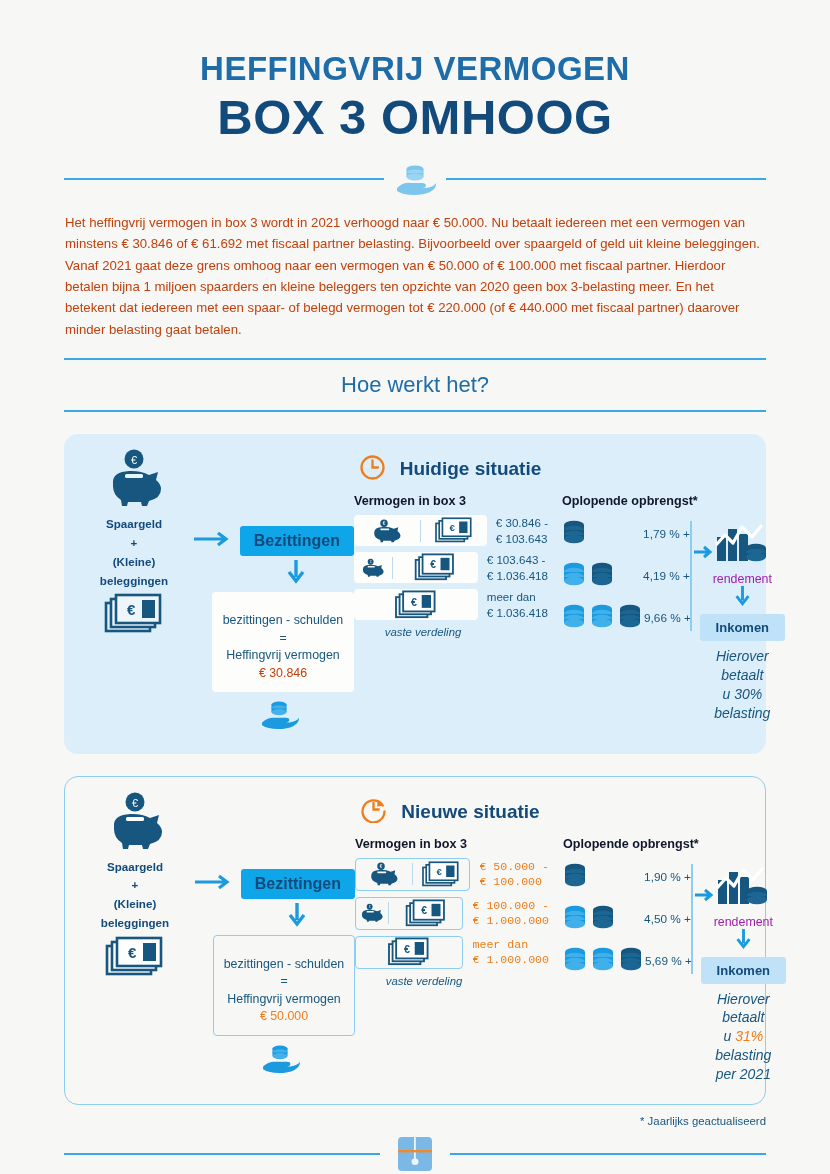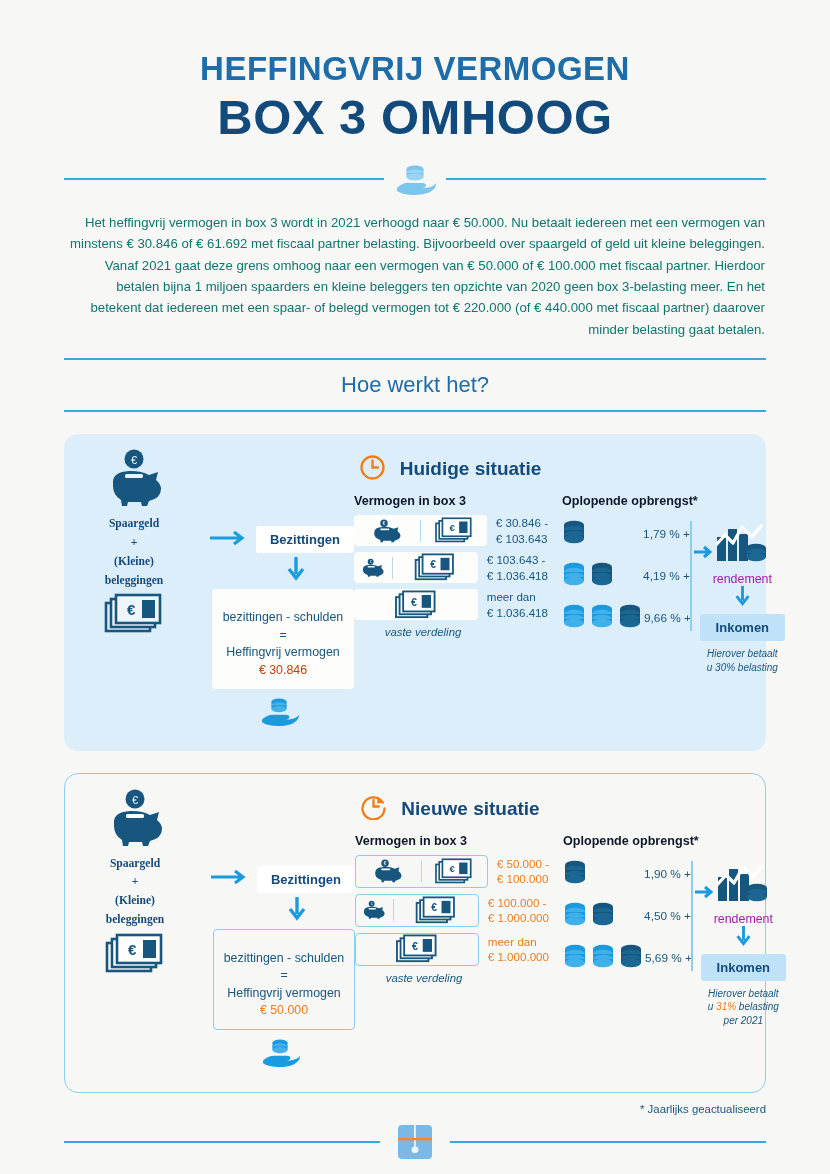--- a/index.html
+++ b/index.html
@@ -25,22 +25,22 @@
 
   .divider-wrap{
     display:flex;align-items:center;justify-content:center;
     margin-top:18px;padding:0 64px;
   }
   .divider-line{flex:1;height:2px;background:#3aa7e6;}
   .divider-icon{width:62px;display:flex;justify-content:center;align-items:center;}
 
   
   .intro{
-    margin:16px auto 0;width:700px;text-align:right;
-    font-size:13.2px;line-height:1.62;color:#0f766e;
+    margin:16px auto 0;width:700px;text-align:left;
+    font-size:13.2px;line-height:1.62;color:#c2410c;
   }
 
   .rule{height:2px;background:#3aa7e6;margin:18px 64px 0;}
   .section-title{
     text-align:center;font-size:22px;color:#1e6ca8;
     padding:12px 0 12px;
   }
   .rule2{height:2px;background:#3aa7e6;margin:0 64px 0;}
 
   
@@ -58,30 +58,30 @@
   }
   .panel-head .ph-text{
     font-size:19px;font-weight:bold;color:#134a7c;
   }
 
   .panel-body{display:flex;align-items:flex-start;}
 
   
   .col-assets{width:104px;flex:none;text-align:center;padding-top:0;margin-top:-40px;}
   .col-assets .lbl{
-    font-size:11.6px;font-weight:bold;color:#134a7c;line-height:1.45;margin-top:2px;font-family:Liberation Serif, serif;
+    font-size:11.6px;font-weight:bold;color:#134a7c;line-height:1.45;margin-top:2px;
   }
   .col-assets .notes{margin-top:4px;display:flex;justify-content:center;}
 
   
   .col-flow{width:168px;flex:none;text-align:center;padding-top:38px;position:relative;}
   .flow-row{display:flex;align-items:center;justify-content:flex-end;gap:6px;}
   .arrow-right{flex:none;}
   .chip{
-    background:#ffffff;color:#134a7c;font-weight:bold;font-size:13px;
+    background:#0ea5e9;color:#134a7c;font-weight:bold;font-size:16px;
     padding:6px 14px;border-radius:3px;display:inline-block;
   }
   .arrow-down{margin:4px 0 2px 52px;}
   .calcbox{
     background:#fdfdfb;border-radius:4px;padding:20px 8px 9px;
     font-size:12.4px;line-height:1.42;color:#17567f;margin-left:26px;
   }
   .calcbox--new{background:transparent;border:1.4px solid #8ccdf0;}
   .calc-amount{color:#c2410c;}
   .calc-amount--orange{color:#ef7d1a;}
@@ -94,40 +94,40 @@
   .wbox{
     height:31px;border-radius:4px;display:flex;align-items:center;
     background:#fdfdfb;overflow:hidden;
   }
   .wbox--new{background:transparent;border:1.4px solid #8ccdf0;}
   .wbox .cell{display:flex;align-items:center;justify-content:center;height:100%;}
   .cell-sep{width:1.4px;height:22px;background:#bcd9ec;}
   .wrange{
     font-size:11.6px;line-height:1.33;margin-left:9px;color:#17567f;white-space:nowrap;
   }
-  .wrange--orange{color:#ef7d1a;}
+  .wrange--orange{color:#ef7d1a;font-family:Liberation Mono, monospace;}
   .vaste{font-size:11.4px;font-style:italic;color:#17567f;text-align:center;width:138px;margin-top:1px;}
 
   
   .col-yield{flex:1;padding-top:6px;padding-left:14px;position:relative;}
   .yield-grid{display:flex;}
   .yield-left{width:128px;flex:none;}
   .yrow{display:flex;align-items:center;height:38px;margin-bottom:4px;}
   .coins{display:flex;align-items:flex-end;gap:4px;width:80px;}
   .ypct{font-size:11.8px;color:#17567f;white-space:nowrap;margin-left:2px;}
   .vsep{width:1.6px;background:#8ccdf0;margin:6px 8px 6px 0;height:110px;}
   .yield-right{flex:1;text-align:center;padding-top:6px;position:relative;}
   .ar-right{position:absolute;left:-6px;top:30px;}
   .rendement-lbl{font-size:12.4px;color:#a21caf;margin-top:1px;}
   .chip-inkomen{
     background:#bfe2f8;color:#134a7c;font-weight:bold;font-size:13px;
     padding:6px 16px;border-radius:3px;display:inline-block;margin-top:2px;
   }
   .tax-note{
-    font-size:10px;font-style:italic;color:#17567f;line-height:1.35;margin-top:6px;
+    font-size:14px;font-style:italic;color:#17567f;line-height:1.35;margin-top:6px;
   }
   .tax-hl{color:#ef7d1a;font-style:italic;}
 
   
   .footnote{
     text-align:right;margin:10px 64px 0;font-size:11.4px;color:#17567f;
   }
   .footer-div{
     display:flex;align-items:center;justify-content:center;
     margin-top:6px;padding:0 64px;

